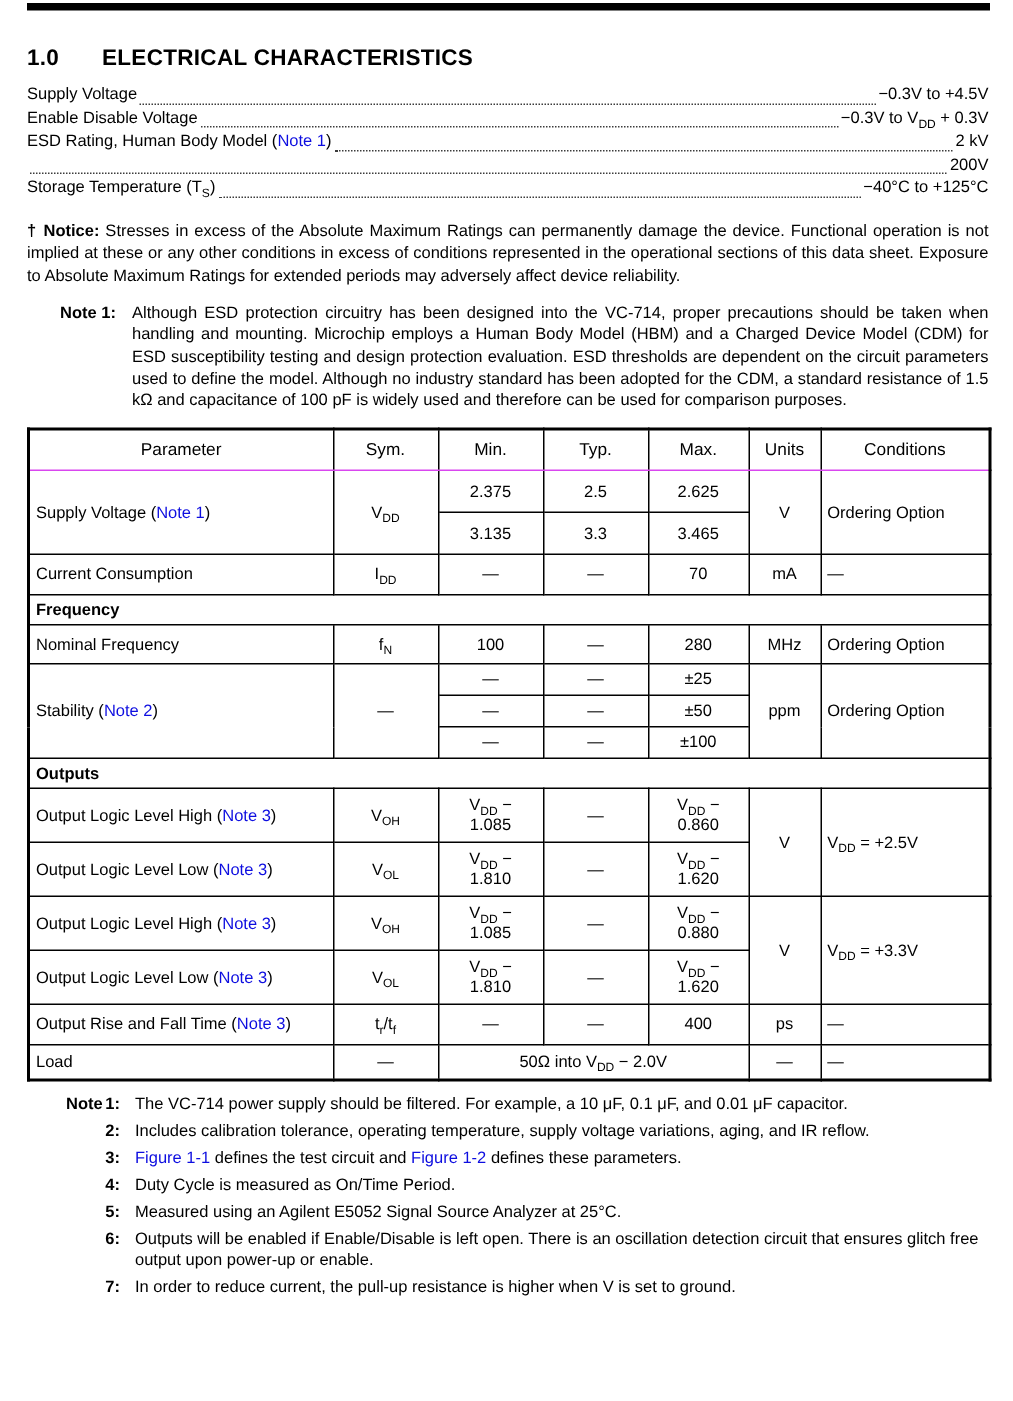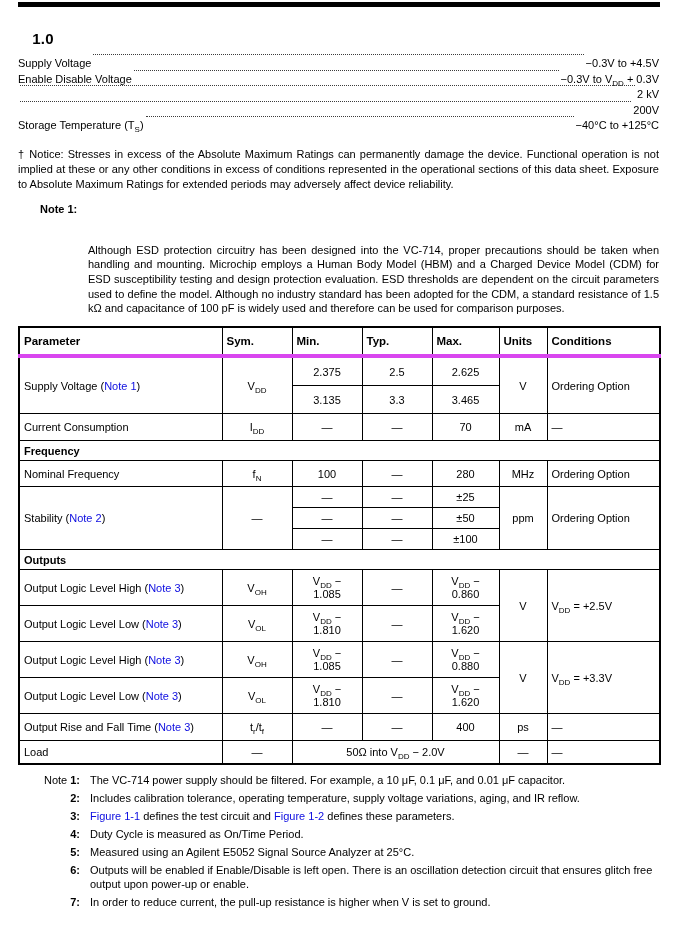--- a/index.html
+++ b/index.html
@@ -5,85 +5,87 @@
   html,body{margin:0;padding:0;}
   body{
     width:675px;height:934px;background:#ffffff;color:#000;
     font-family:"Liberation Sans", sans-serif;
     position:relative;overflow:hidden;
     -webkit-font-smoothing:antialiased;
   }
   .top-rule{position:absolute;left:18px;top:2px;width:642px;height:5px;background:#000;}
   .content{position:absolute;left:18px;top:0;width:641px;}
 
-  h1.sec{display:flex;margin:30px 0 0 0;font-size:15px;font-weight:bold;letter-spacing:.2px;text-align:center;}
+  h1.sec{display:flex;margin:30px 0 0 0;font-size:15px;font-weight:bold;letter-spacing:.2px;}
   h1.sec .secnum{width:50px;flex:0 0 auto;}
   h2.sub{margin:17px 0 0 0;font-size:13.5px;font-weight:bold;}
 
   .ratings{margin-top:9px;font-size:11px;}
-  .ar-row{display:flex;align-items:flex-start;line-height:15.5px;}
+  .ar-row{display:flex;align-items:flex-end;line-height:15.5px;}
   .ar-label,.ar-value{white-space:nowrap;}
   .ar-dots{flex:1;min-width:8px;border-bottom:1.4px dotted #3c3c3c;position:relative;top:-2px;margin:0 2px;}
 
   a.lnk{color:#0d0de0;text-decoration:none;cursor:pointer;}
 
   .notice{margin:13px 0 0 0;font-size:11px;line-height:15px;text-align:justify;}
-  .notice b{font-weight:normal;}
+  .notice b{font-weight:bold;}
 
   .esd-note{margin-top:10px;padding-left:22px;display:grid;grid-template-columns:48px 1fr;
     font-size:11px;line-height:14.7px;}
   .esd-note .nlab{font-weight:bold;}
-  .esd-note .ntxt{text-align:justify;margin-top:41px;}
+  .esd-note .ntxt{text-align:justify;}
 
   table.ec{margin-top:10px;border-collapse:collapse;table-layout:fixed;width:641px;
     font-size:11px;border:2px solid #000;}
   table.ec th,table.ec td{border:1px solid #000;padding:1px 4px;vertical-align:middle;}
-  table.ec th{font-weight:bold;text-align:left;height:24px;border-bottom:4px solid #d946ef;font-size:11.5px;}
+  table.ec th{font-weight:normal;text-align:center;height:24px;border-bottom:1px solid #d946ef;font-size:11.5px;}
   td.c{text-align:center;}
   td.l{text-align:left;}
   tr.band td{font-weight:bold;height:17px;}
   tr.h27 td{height:25px;}
   tr.h26 td{height:24px;}
   tr.h25 td{height:23px;margin-top:20px;}
   tr.h20 td{height:18px;}
   tr.h35 td{height:33px;}
   tr.h22 td{height:20px;}
   .two{line-height:12.5px;}
   sub{font-size:8px;line-height:0;}
 
   .bnotes{margin-top:9px;font-size:11px;}
   .bn-row{display:grid;grid-template-columns:30px 32px 1fr;margin-bottom:4.5px;line-height:13.5px;}
-  .bn-note{font-weight:normal;padding-left:26px;}
+  .bn-note{font-weight:bold;padding-left:26px;}
   .bn-num{font-weight:bold;text-align:right;}
   .bn-text{padding-left:10px;}
 </style>
 </head>
 <body>
 
 <div class="top-rule"></div>
 
 <div class="content">
 
   <h1 class="sec">
     <span class="secnum">1.0</span>
+    <span>ELECTRICAL CHARACTERISTICS</span>
   </h1>
 
 
   <div class="ratings">
     <div class="ar-row">
       <span class="ar-label"><span>Supply Voltage</span><a class="lnk"></a><sub></sub><span></span></span>
       <span class="ar-dots"></span>
       <span class="ar-value"><span>−0.3V to +4.5V</span><sub></sub><span></span></span>
     </div>
     <div class="ar-row">
       <span class="ar-label"><span>Enable Disable Voltage</span><a class="lnk"></a><sub></sub><span></span></span>
       <span class="ar-dots"></span>
       <span class="ar-value"><span>−0.3V to V</span><sub>DD</sub><span> + 0.3V</span></span>
     </div>
     <div class="ar-row">
+      <span class="ar-label"><span>ESD Rating, Human Body Model (</span><a class="lnk">Note 1</a><sub></sub><span>)</span></span>
       <span class="ar-dots"></span>
       <span class="ar-value"><span>2 kV</span><sub></sub><span></span></span>
     </div>
     <div class="ar-row">
       <span class="ar-dots"></span>
       <span class="ar-value"><span>200V</span><sub></sub><span></span></span>
     </div>
     <div class="ar-row">
       <span class="ar-label"><span>Storage Temperature (T</span><a class="lnk"></a><sub>S</sub><span>)</span></span>
       <span class="ar-dots"></span>

